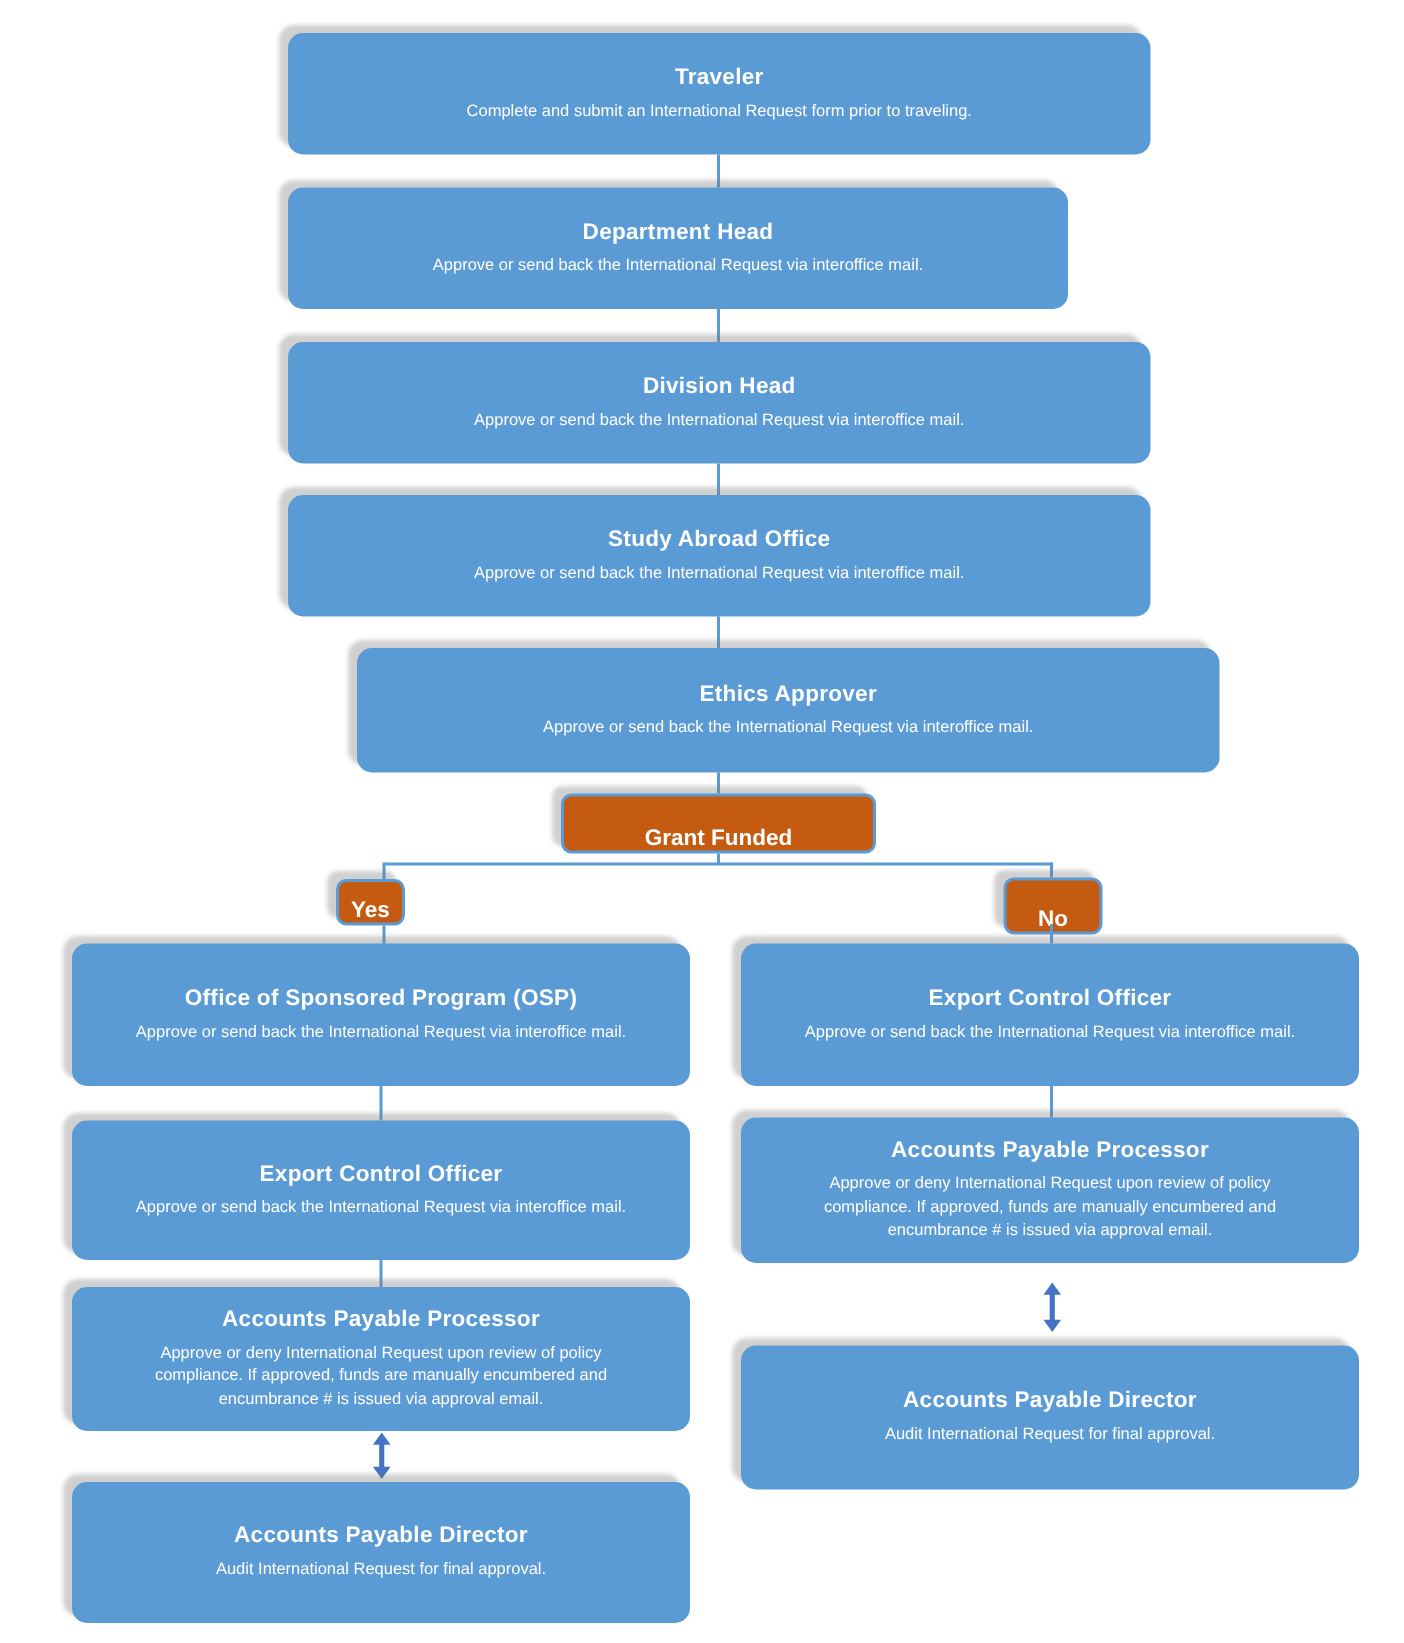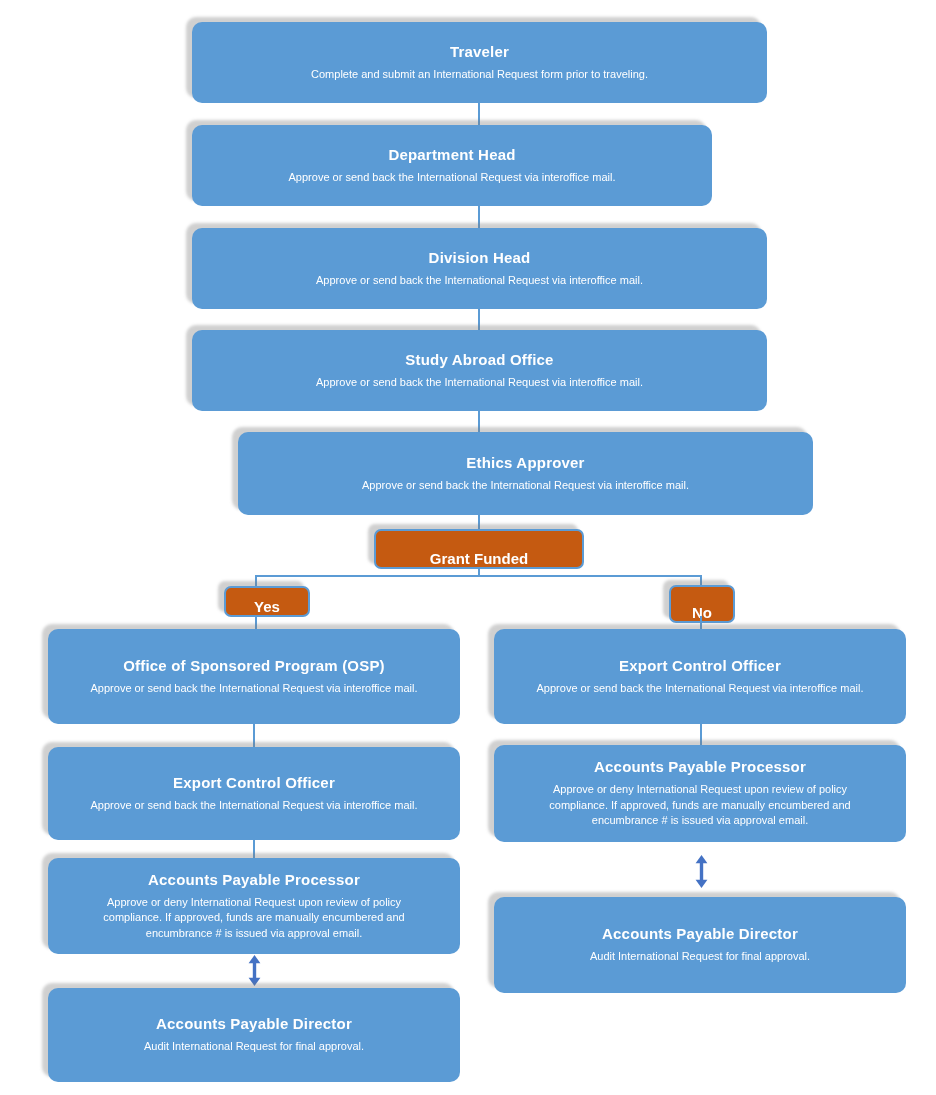--- a/index.html
+++ b/index.html
@@ -63,21 +63,21 @@
 
   <div class="orange" style="left:374px; top:529px; width:210px; height:40px;">
     <span>Grant Funded</span>
   </div>
 
   <div class="vline" style="left:478px; top:569px; height:7px;"></div>
   <div class="hline" style="left:256px; top:575px; width:446px;"></div>
   <div class="vline" style="left:255px; top:575px; height:11px;"></div>
   <div class="vline" style="left:700px; top:575px; height:10px;"></div>
 
-  <div class="orange" style="left:224px; top:586px; width:86px; height:31px;">
+  <div class="orange" style="left:224px; top:586px; width:46px; height:31px;">
     <span>Yes</span>
   </div>
   <div class="orange" style="left:669px; top:585px; width:66px; height:38px;">
     <span>No</span>
   </div>
 
   <div class="vline" style="left:255px; top:617px; height:12px;"></div>
   <div class="vline" style="left:700px; top:616px; height:13px;"></div>
 
   <div class="box" style="left:48px; top:629px; width:412px; height:95px;">

